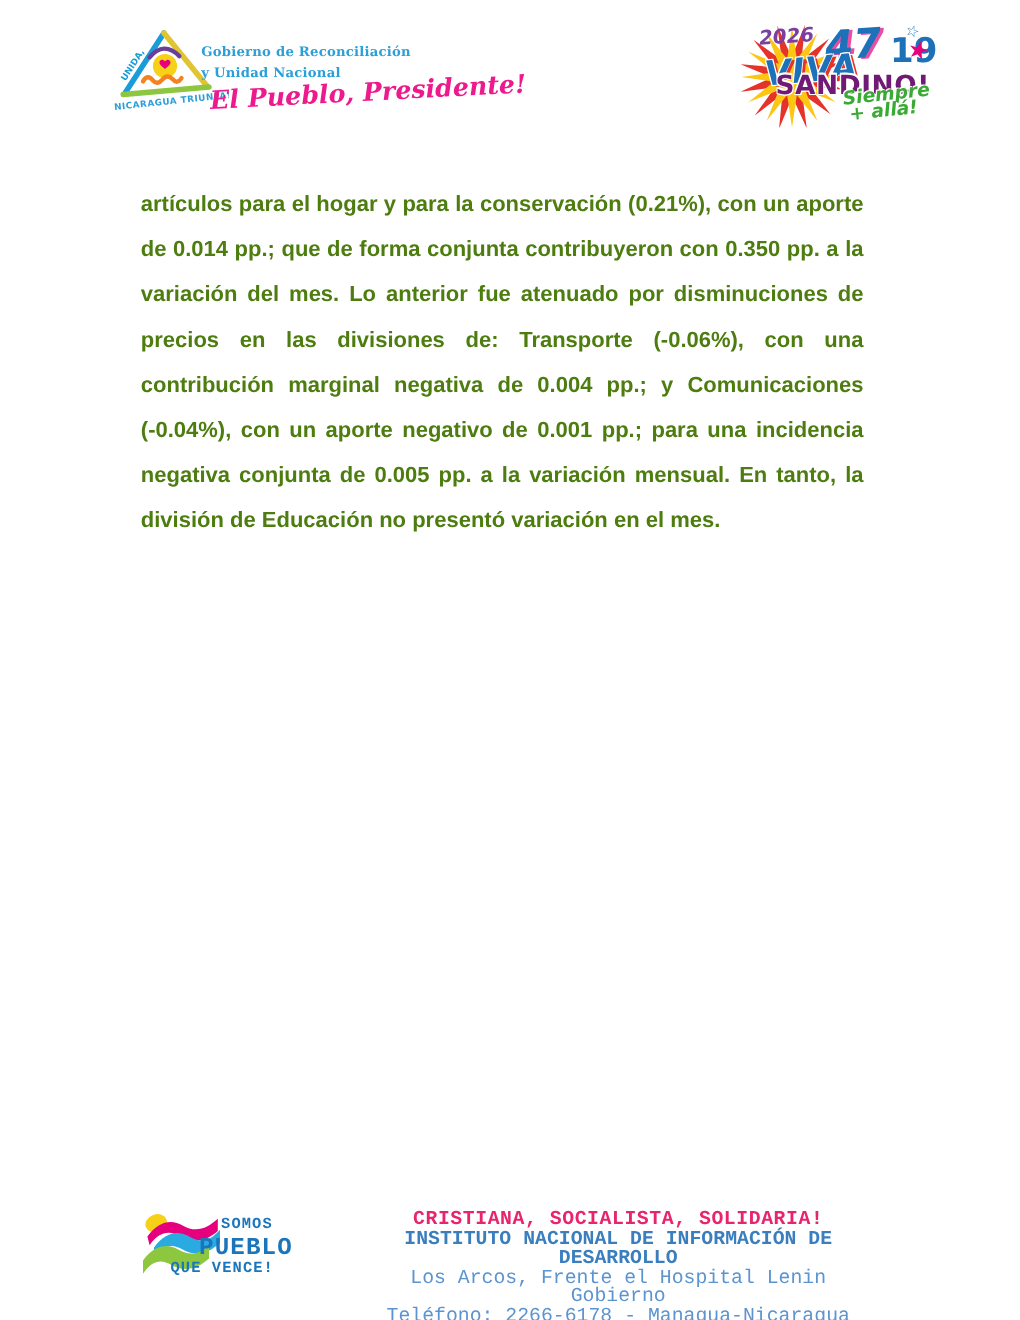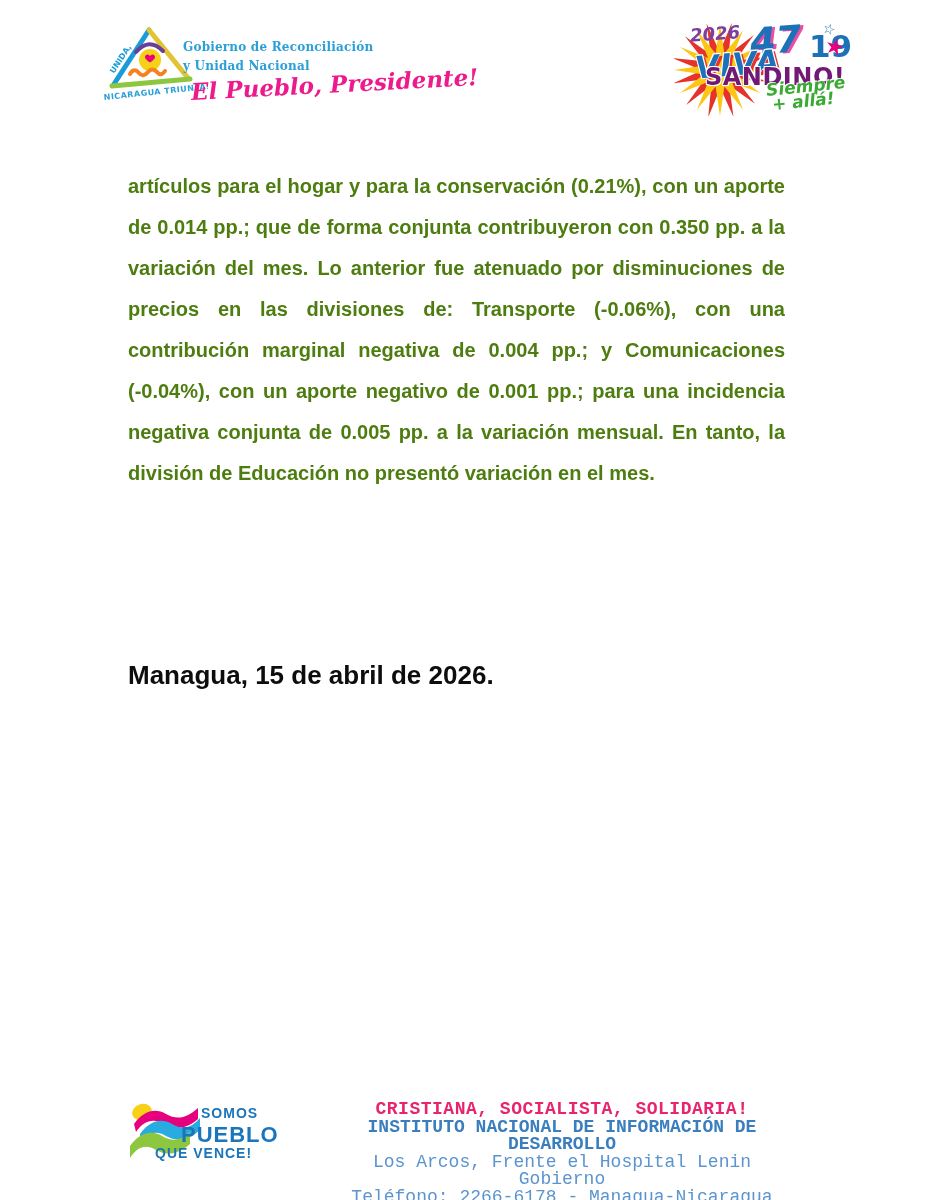--- a/index.html
+++ b/index.html
@@ -34,21 +34,21 @@
   .sl-tag1{left:106px;top:58px;}
   .sl-tag2{left:112px;top:73px;}
 
   
   .body-par{left:128px;top:166px;width:657px;font-size:20px;line-height:41px;font-weight:bold;
             color:#4d7c0f;text-align:justify;margin:0;}
   .dateline{left:128px;top:660px;font-size:26px;font-weight:bold;color:#0d0d0d;white-space:nowrap;}
 
   
   .pueblo-logo{left:128px;top:1100px;width:150px;height:70px;}
-  .pueblo-txt{position:absolute;font-family:Liberation Sans, sans-serif;font-weight:bold;color:#1b75bb;
+  .pueblo-txt{position:absolute;font-family:Liberation Mono, monospace;font-weight:bold;color:#1b75bb;
               white-space:nowrap;letter-spacing:1px;}
   .pl-1{left:73px;top:5px;font-size:14px;}
   .pl-2{left:53px;top:22px;font-size:22px;}
   .pl-3{left:27px;top:45px;font-size:14px;}
 
   .footer-text{left:332px;top:1101px;width:460px;text-align:center;
                font-family:"Liberation Mono",monospace;font-size:18px;line-height:17.6px;}
   .ft-slogan{color:#e8246e;font-weight:bold;letter-spacing:.5px;}
   .ft-institution{color:#3a7ebe;font-weight:bold;}
   .ft-address,.ft-phone{color:#5b94cf;}
@@ -96,21 +96,20 @@
     <div class="txt sl-19">19</div>
     <div class="txt sl-star-outline">☆</div>
     <div class="txt sl-star-filled">★</div>
     <div class="txt sl-viva">VIVA</div>
     <div class="txt sl-sandino">SANDINO!</div>
     <div class="txt sl-tag sl-tag1">Siempre</div>
     <div class="txt sl-tag sl-tag2">+ allá!</div>
   </div>
 
   <p class="abs body-par">artículos para el hogar y para la conservación (0.21%), con un aporte de 0.014 pp.; que de forma conjunta contribuyeron con 0.350 pp. a la variación del mes. Lo anterior fue atenuado por disminuciones de precios en las divisiones de: Transporte (-0.06%), con una contribución marginal negativa de 0.004 pp.; y Comunicaciones (-0.04%), con un aporte negativo de 0.001 pp.; para una incidencia negativa conjunta de 0.005 pp. a la variación mensual. En tanto, la división de Educación no presentó variación en el mes.</p>
-  <div class="abs dateline">Managua, 15 de abril de 2026.</div>
 
   <div class="abs pueblo-logo">
     <svg class="abs" style="left:0;top:2px;" width="74" height="60" viewBox="0 0 74 60">
       <ellipse cx="14" cy="10" rx="10" ry="8" fill="#f7d117" transform="rotate(-20 14 10)"></ellipse>
       <path d="M6,22 C16,8 28,6 38,12 C50,19 60,15 70,6 L70,17 C60,26 48,29 36,22 C26,16 16,18 8,30 Z" fill="#e6007e"></path>
       <path d="M12,32 C22,18 34,16 44,22 C56,29 64,25 72,16 L72,28 C62,37 50,41 38,34 C28,28 20,30 12,42 Z" fill="#29abe2"></path>
       <path d="M2,44 C12,30 24,28 34,34 C46,41 54,37 62,30 L62,42 C52,51 40,55 28,48 C18,42 10,44 2,56 Z" fill="#8dc63f"></path>
     </svg>
     <div class="pueblo-txt pl-1">SOMOS</div>
     <div class="pueblo-txt pl-2">PUEBLO</div>

